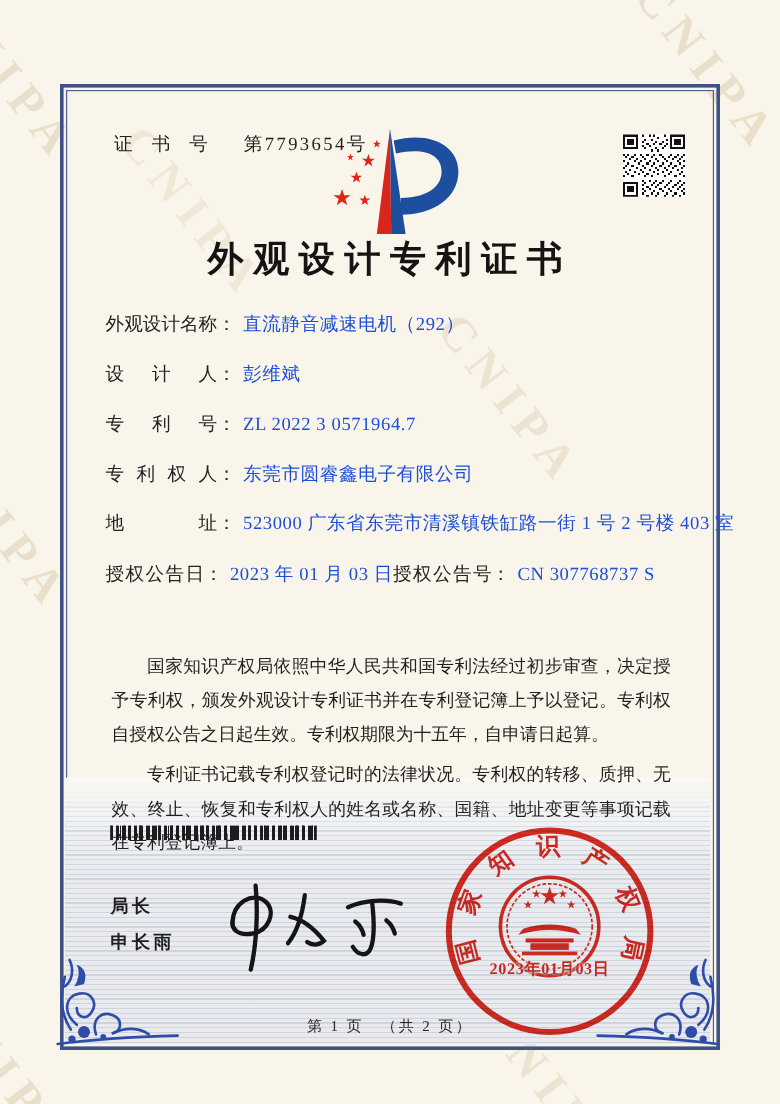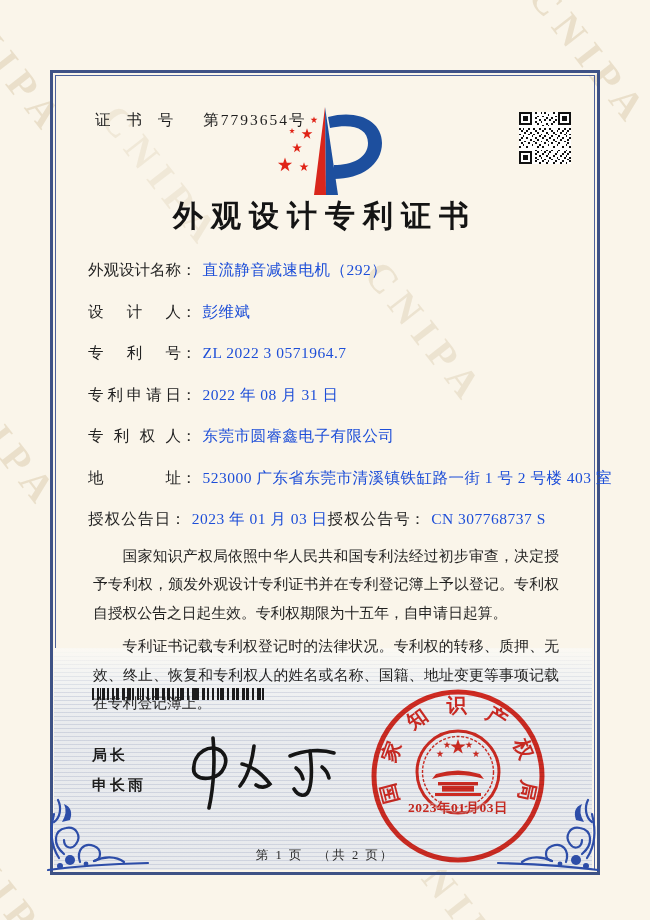--- a/index.html
+++ b/index.html
@@ -175,23 +175,20 @@
     <div class="frow">
       <span class="f-label">外观设计名称</span><span class="f-colon">：</span><span class="f-value">直流静音减速电机（292）</span>
     </div>
     <div class="frow">
       <span class="f-label">设计人</span><span class="f-colon">：</span><span class="f-value">彭维斌</span>
     </div>
     <div class="frow">
       <span class="f-label">专利号</span><span class="f-colon">：</span><span class="f-value">ZL 2022 3 0571964.7</span>
     </div>
     <div class="frow">
-      <span class="f-label">专利申请日</span><span class="f-colon">：</span><span class="f-value">2022 年 08 月 31 日</span>
-    </div>
-    <div class="frow">
       <span class="f-label">专利权人</span><span class="f-colon">：</span><span class="f-value">东莞市圆睿鑫电子有限公司</span>
     </div>
     <div class="frow">
       <span class="f-label">地址</span><span class="f-colon">：</span><span class="f-value">523000 广东省东莞市清溪镇铁缸路一街 1 号 2 号楼 403 室</span>
     </div>
     <div class="frow">
       <span class="f-label5">授权公告日</span><span class="f-colon">：</span><span class="f-value">2023 年 01 月 03 日</span><span class="grant-no"><span class="f-label5">授权公告号</span><span class="f-colon">：</span><span class="f-value">CN 307768737 S</span></span>
     </div>
   </div>
 

